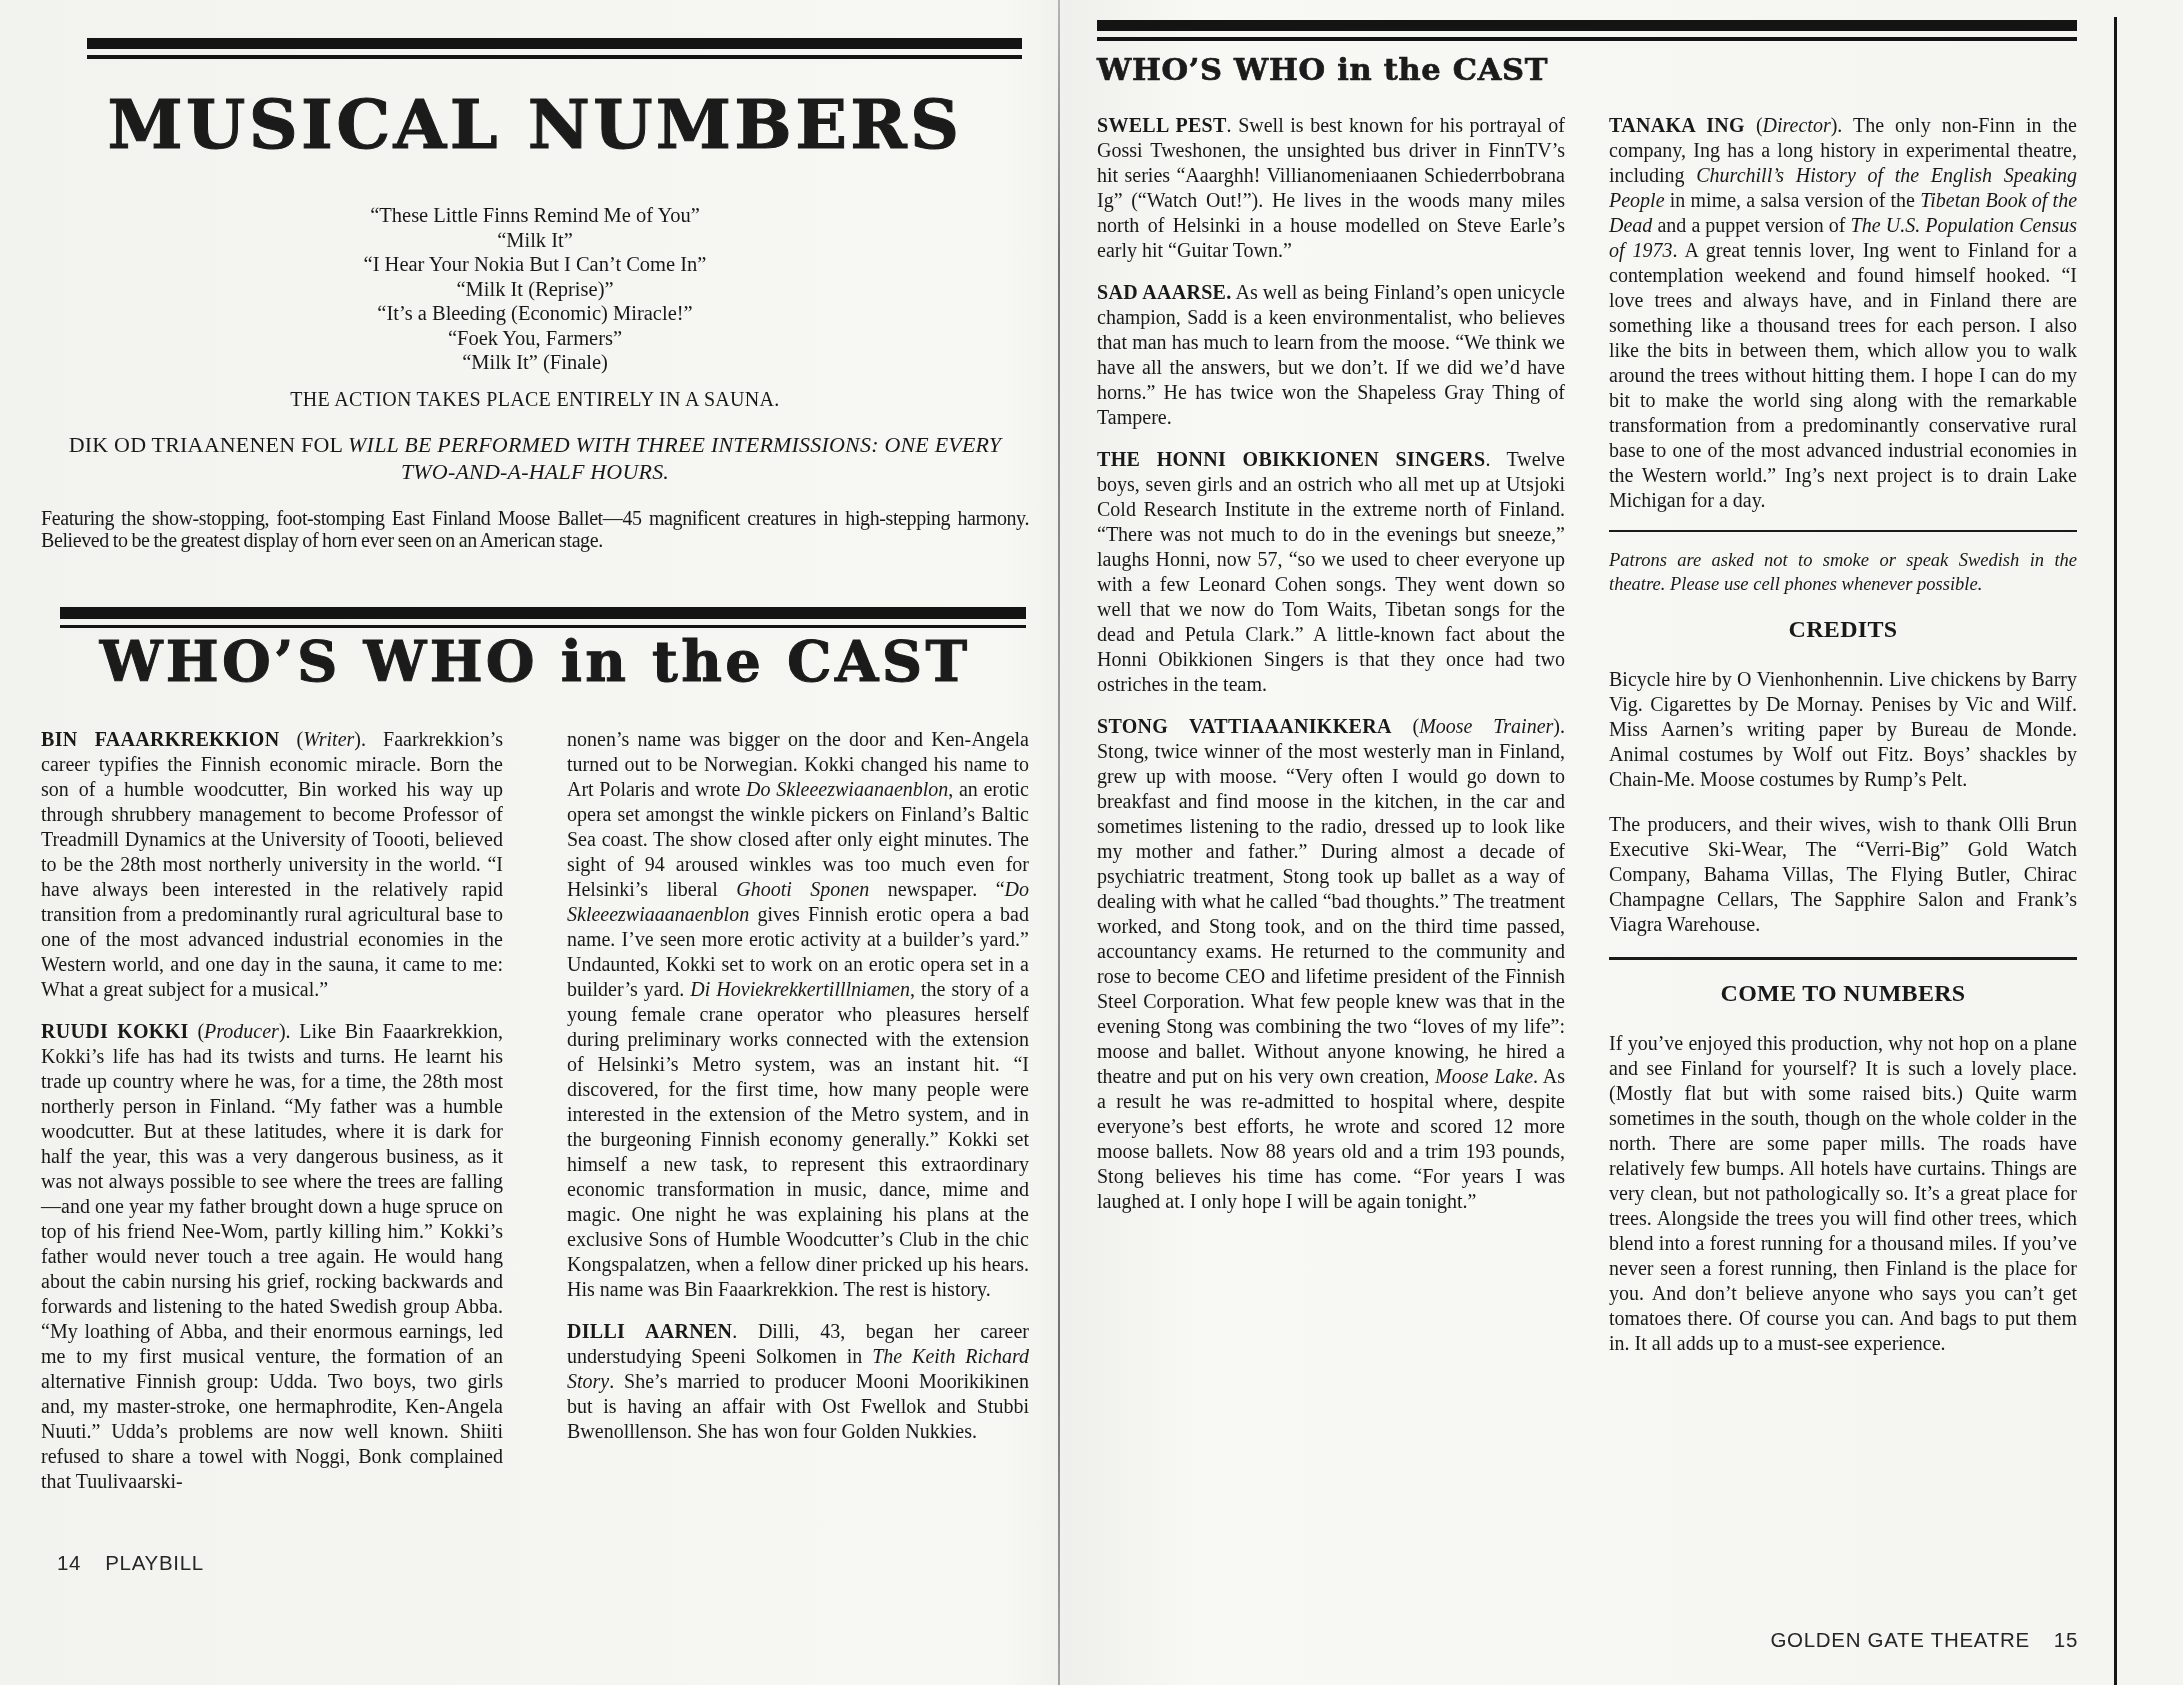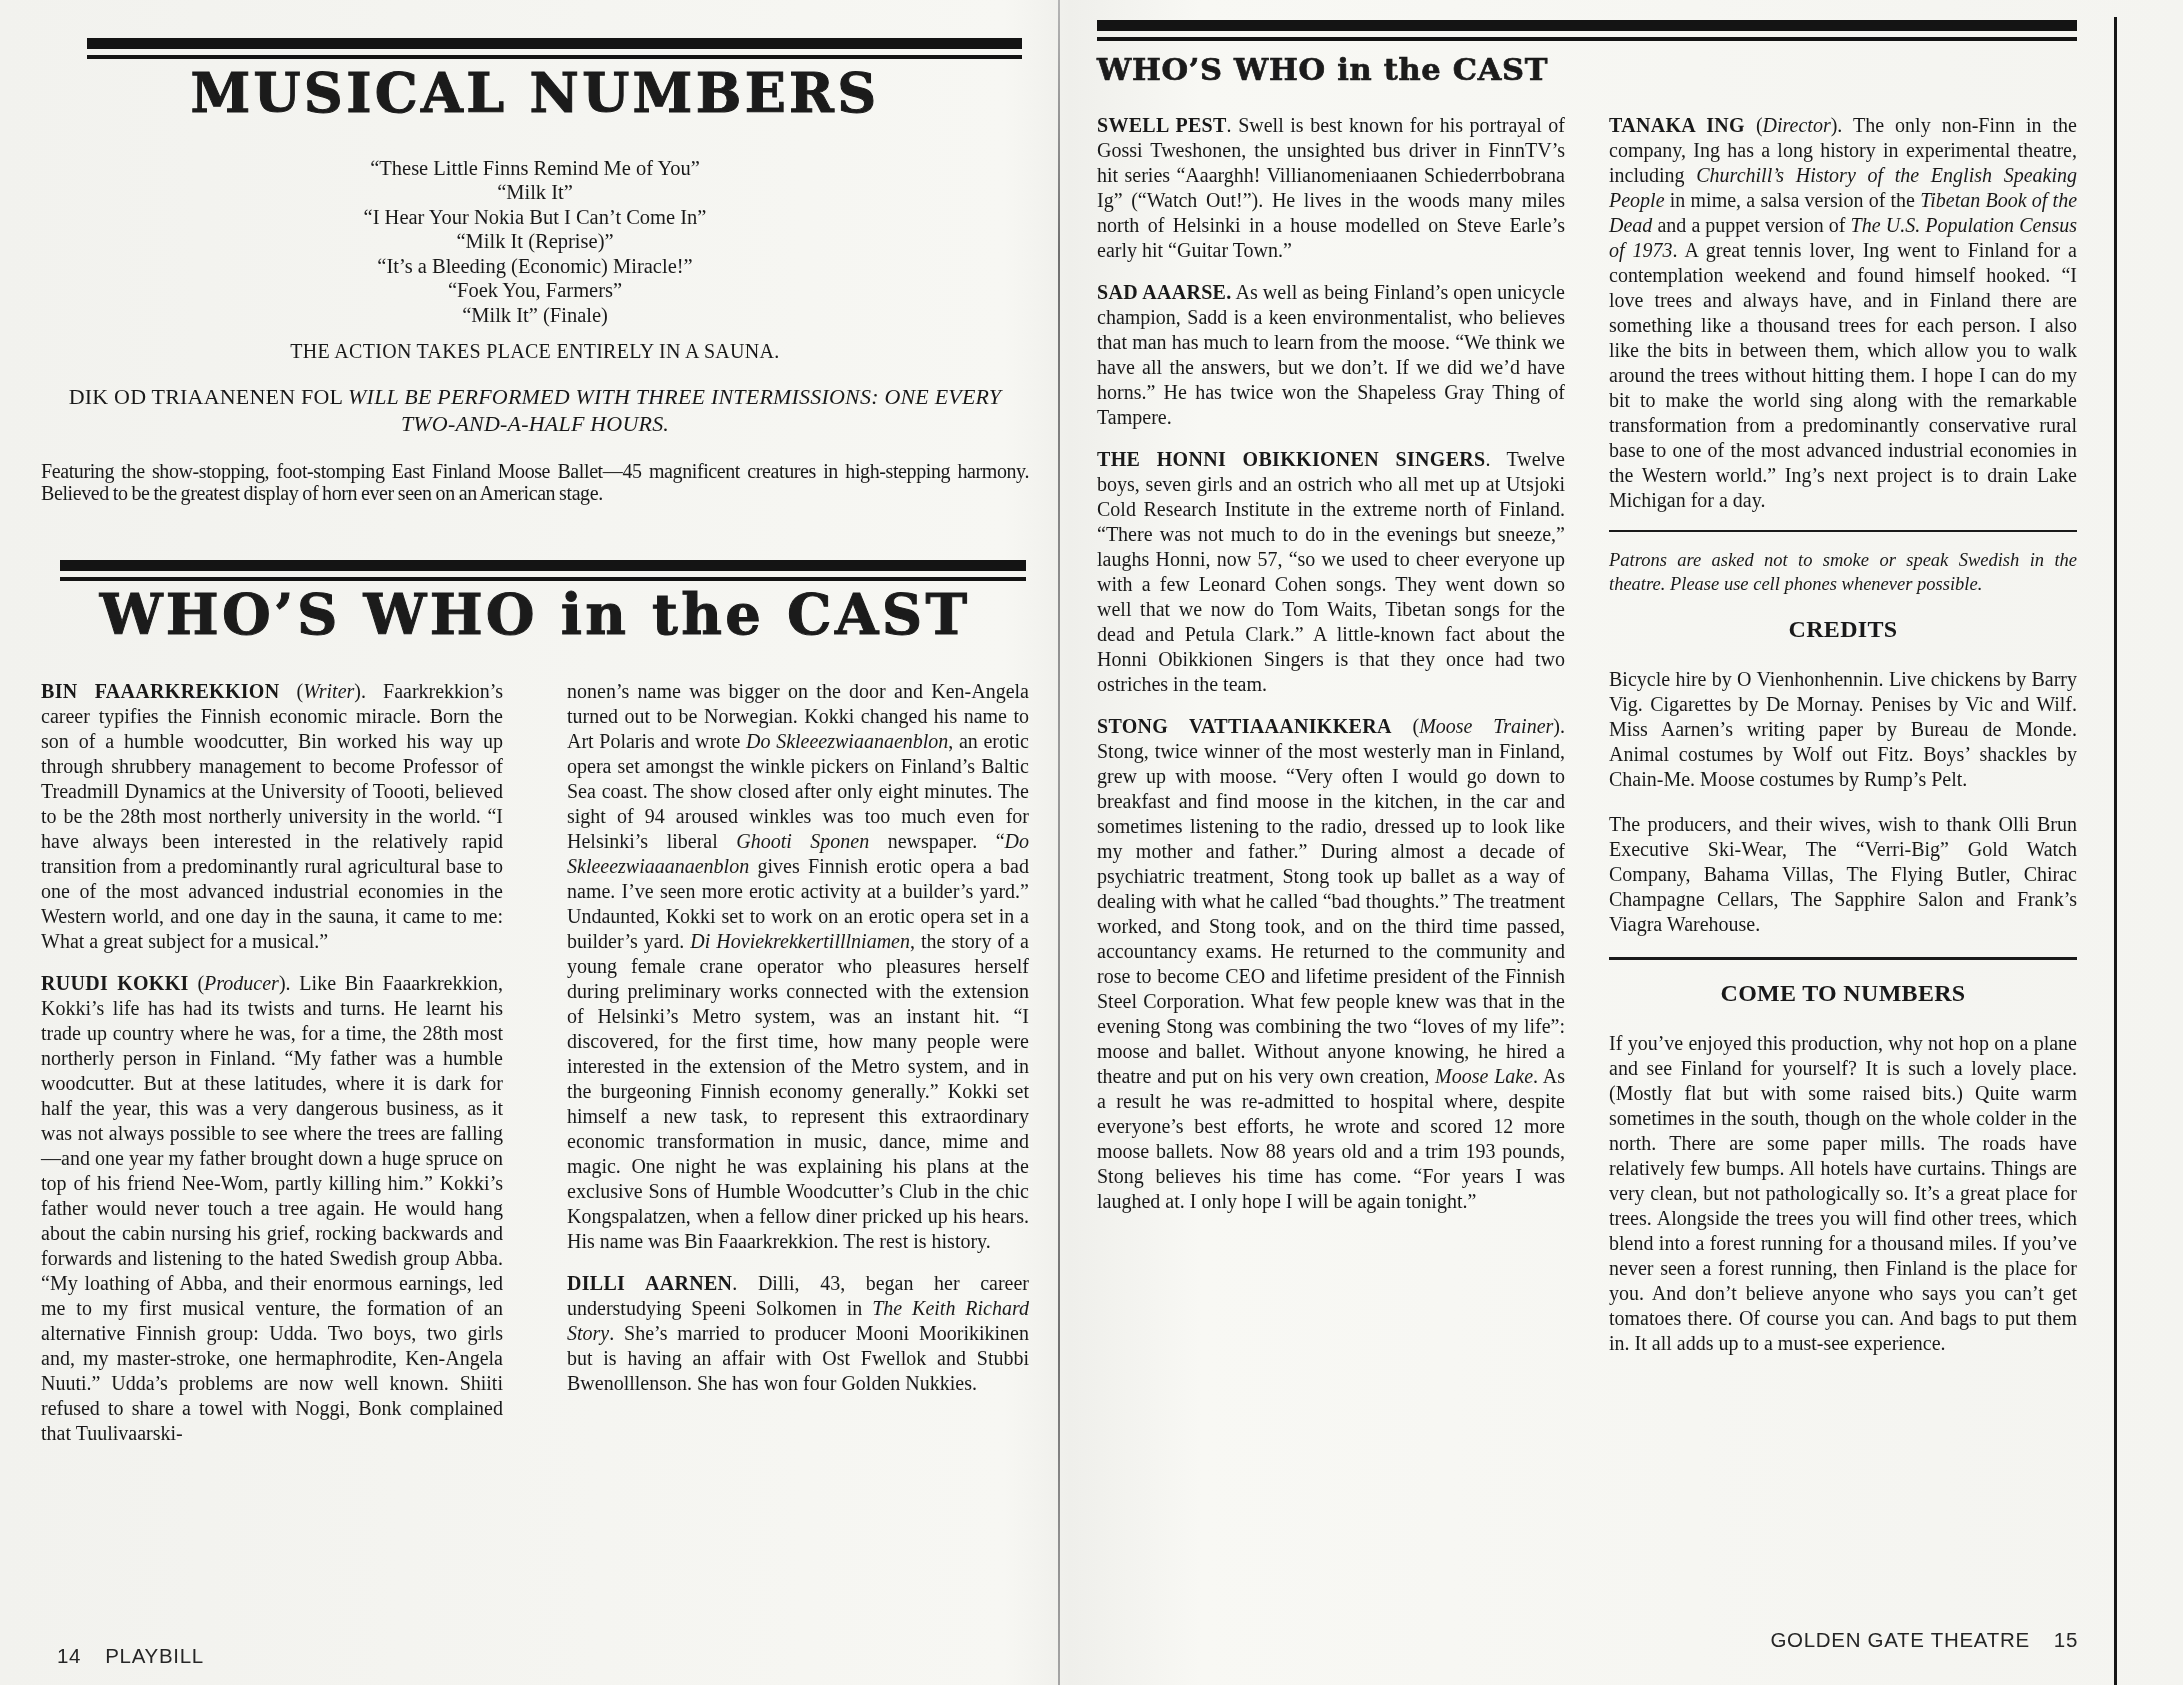--- a/index.html
+++ b/index.html
@@ -19,21 +19,21 @@
   }
   .bio { text-align:justify; font-size:20px; line-height:25px; margin:0 0 17px 0; }
   .bio b { letter-spacing:0.3px; }
   .columns { display:flex; align-items:flex-start; }
   .col { flex:1 1 0; min-width:0; }
   .hrule { height:2.6px; background:#1a1a1a; border:none; margin:0; }
 
   
   .page-left { position:absolute; left:41px; top:38px; width:988px; }
   .page-left .rulepair.top { margin-left:46px; width:935px; }
-  .mn-title { font-size:54px; margin-top:7px; }
+  .mn-title { font-size:68px; margin-top:31px; }
   .songs { margin-top:9.3px; }
   .song { text-align:center; font-size:20.5px; line-height:24.5px; }
   .action-note { text-align:center; font-size:20px; letter-spacing:0.3px; margin-top:13.2px; }
   .intermission { text-align:center; font-size:22px; line-height:27px; letter-spacing:0.2px; margin-top:14.6px; }
   .featuring { font-size:20px; line-height:22px; letter-spacing:-0.4px; word-spacing:-0.7px; text-align:justify; margin-top:22.5px; }
   .page-left .rulepair.mid { margin-top:56px; margin-left:18.5px; width:966px; }
   .ww-title { font-size:56px; margin-top:5.3px; }
   .page-left .columns { margin-top:13.2px; gap:64px; }
 
   
@@ -44,21 +44,21 @@
   }
   .page-right .columns { margin-top:25px; gap:44px; }
   .col2-rule1 { margin-top:8px; }
   .patrons-note { font-style:italic; font-size:18.5px; line-height:24px; text-align:justify; margin-top:16px; }
   .section-title { text-align:center; font-weight:bold; font-size:24px; letter-spacing:0.3px; margin-top:20px; }
   .plain-par { text-align:justify; font-size:20px; line-height:25px; margin-top:17px; }
   .col2-rule2 { margin-top:20px; }
 
   
   .footer { position:absolute; font-family:"Liberation Sans", sans-serif; font-size:20.5px; color:#262626; letter-spacing:0.7px; }
-  .footer-left { left:57px; top:1644px; }
+  .footer-left { left:57px; top:1551px; }
   .footer-right { left:1524px; width:554px; top:1628px; text-align:right; }
   .footer .num { display:inline-block; }
   .footer-left .num { margin-right:24px; }
   .footer-right .num { margin-left:24px; }
   .gutter {
     position:absolute; left:1058px; top:0; width:2px; height:1685px;
     background:linear-gradient(#b5b5b5, #6f6f6f 15%, #9a9a9a 45%, #707070 80%, #a5a5a5);
   }
   .edge { position:absolute; left:2114px; top:17px; width:3.3px; height:1668px; background:#171717; }
 </style>

